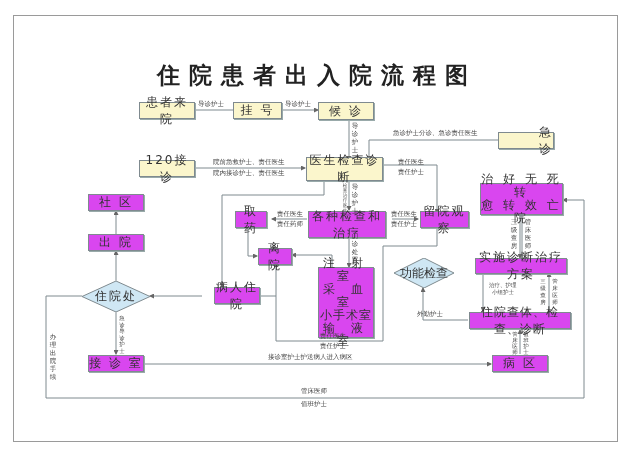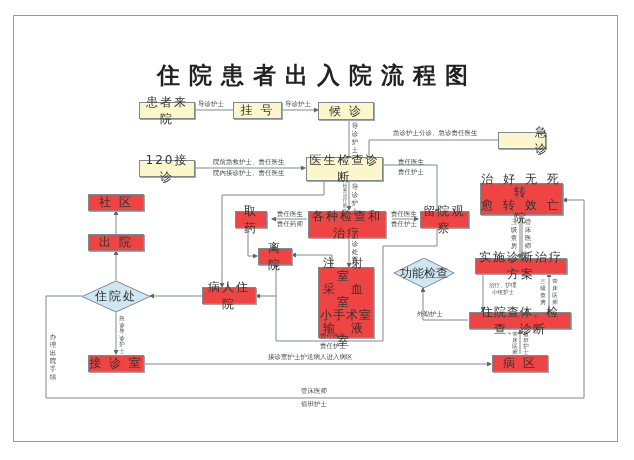--- a/index.html
+++ b/index.html
@@ -8,21 +8,21 @@
   .frame { position:absolute; left:13px; top:15px; width:605px; height:427px;
            border:1px solid #9a9a9a; box-sizing:border-box; }
   .title { position:absolute; left:0; width:634px; top:60px; text-align:center;
            font-size:23px; font-weight:bold; letter-spacing:9px; color:#222; }
   svg.lines { position:absolute; left:0; top:0; }
   .box { position:absolute; box-sizing:border-box; border:1px solid #7f8a8f;
          display:flex; align-items:center; justify-content:center;
          font-size:12px; color:#333; letter-spacing:2px; text-align:center;
          box-shadow:1px 1px 0 #9aa; }
   .yellow { background:#fbf6cc; }
-  .blue { background:#ef4444; }
+  .blue { background:#d946ef; }
   .diamond { position:absolute; display:flex; align-items:center; justify-content:center;
              font-size:12px; letter-spacing:2px; color:#333; }
   .diamond svg { position:absolute; left:0; top:0; }
   .diamond span { position:relative; }
   .lbl { position:absolute; font-size:6.5px; color:#444; white-space:nowrap; line-height:9px; }
   .vlbl { position:absolute; font-size:6.5px; color:#444; width:8px; line-height:8px;
           text-align:center; word-break:break-all; }
   .multi { flex-direction:column; line-height:13px; letter-spacing:6px; }
 </style>
 </head>
@@ -69,31 +69,31 @@
     <polyline points="468,320 423,320 423,288" marker-end="url(#ah)"></polyline>
     <line x1="520" y1="354" x2="520" y2="330" marker-end="url(#ah)"></line>
 
     <polyline points="82,296 46,296 46,398 584,398 584,200 563,200" marker-end="url(#ah)"></polyline>
   </g>
 </svg>
 
 <div class="box yellow" style="left:139px;top:102px;width:56px;height:17px;">患者来院</div>
 <div class="box yellow" style="left:233px;top:102px;width:49px;height:17px;">挂 号</div>
 <div class="box yellow" style="left:318px;top:102px;width:56px;height:18px;">候 诊</div>
-<div class="box yellow" style="left:498px;top:132px;width:48px;height:17px;padding-left:40px;">急 诊</div>
+<div class="box yellow" style="left:498px;top:132px;width:56px;height:17px;padding-left:40px;">急 诊</div>
 <div class="box yellow" style="left:139px;top:160px;width:56px;height:17px;">120接诊</div>
 <div class="box yellow" style="left:306px;top:157px;width:77px;height:24px;">医生检查诊断</div>
 
 <div class="box blue" style="left:88px;top:194px;width:56px;height:17px;">社 区</div>
 <div class="box blue" style="left:88px;top:234px;width:56px;height:17px;">出 院</div>
 <div class="box blue" style="left:235px;top:211px;width:32px;height:17px;">取 药</div>
 <div class="box blue" style="left:308px;top:211px;width:78px;height:27px;">各种检查和治疗</div>
 <div class="box blue" style="left:420px;top:211px;width:49px;height:17px;">留院观察</div>
 <div class="box blue" style="left:258px;top:248px;width:34px;height:17px;">离 院</div>
-<div class="box blue" style="left:202px;top:287px;width:54px;height:17px;">病人住院</div>
+<div class="box blue" style="left:214px;top:287px;width:46px;height:17px;">病人住院</div>
 
 <div class="box blue multi" style="left:318px;top:267px;width:56px;height:71px;">
   <div>注 射 室</div>
   <div>采 血 室</div>
   <div style="letter-spacing:1px">小手术室</div>
   <div>输 液 室</div>
 </div>
 
 <div class="box blue multi" style="left:480px;top:183px;width:83px;height:32px;letter-spacing:3px;">
   <div>治 好 无 死 转</div>

